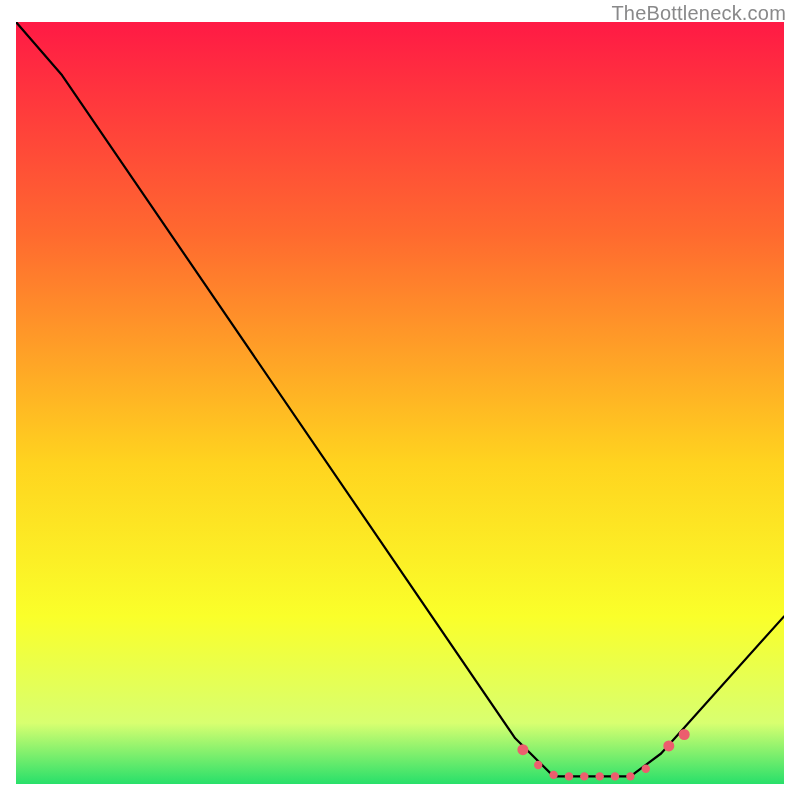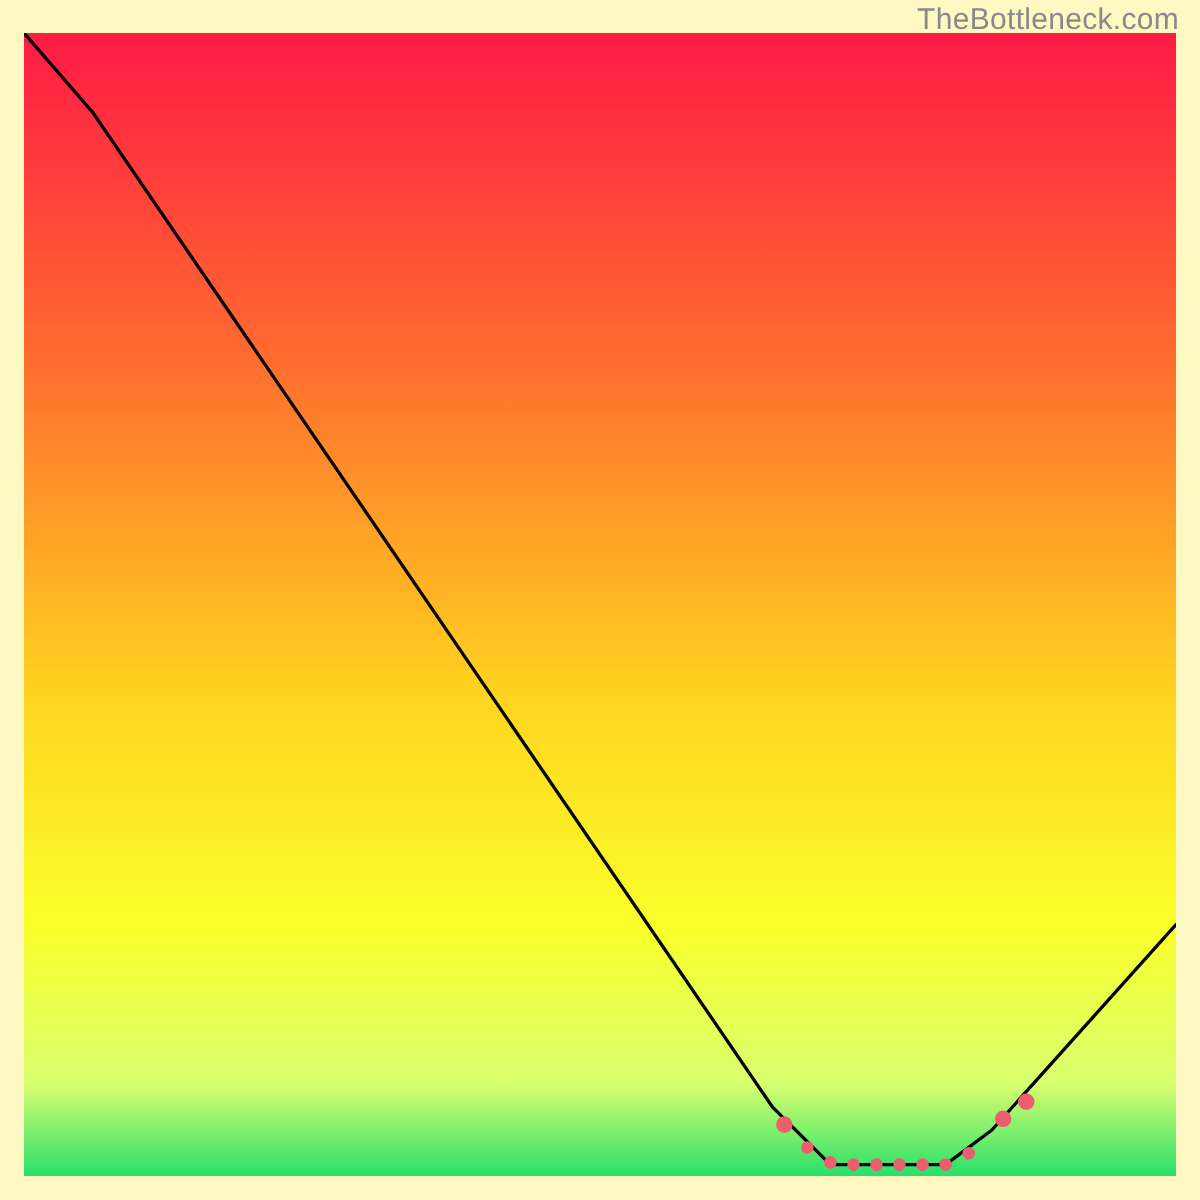--- a/index.html
+++ b/index.html
@@ -9,21 +9,21 @@
     height: 800px;
     background: #000;
     overflow: hidden;
   }
   .frame {
     position: absolute;
     left: 0;
     top: 0;
     width: 800px;
     height: 800px;
-    background: #fef9c3;
+    background: #ffffff;
   }
   .plot {
     position: absolute;
     left: 16px;
     top: 22px;
     width: 768px;
     height: 762px;
     overflow: hidden;
   }
   .plot svg {

